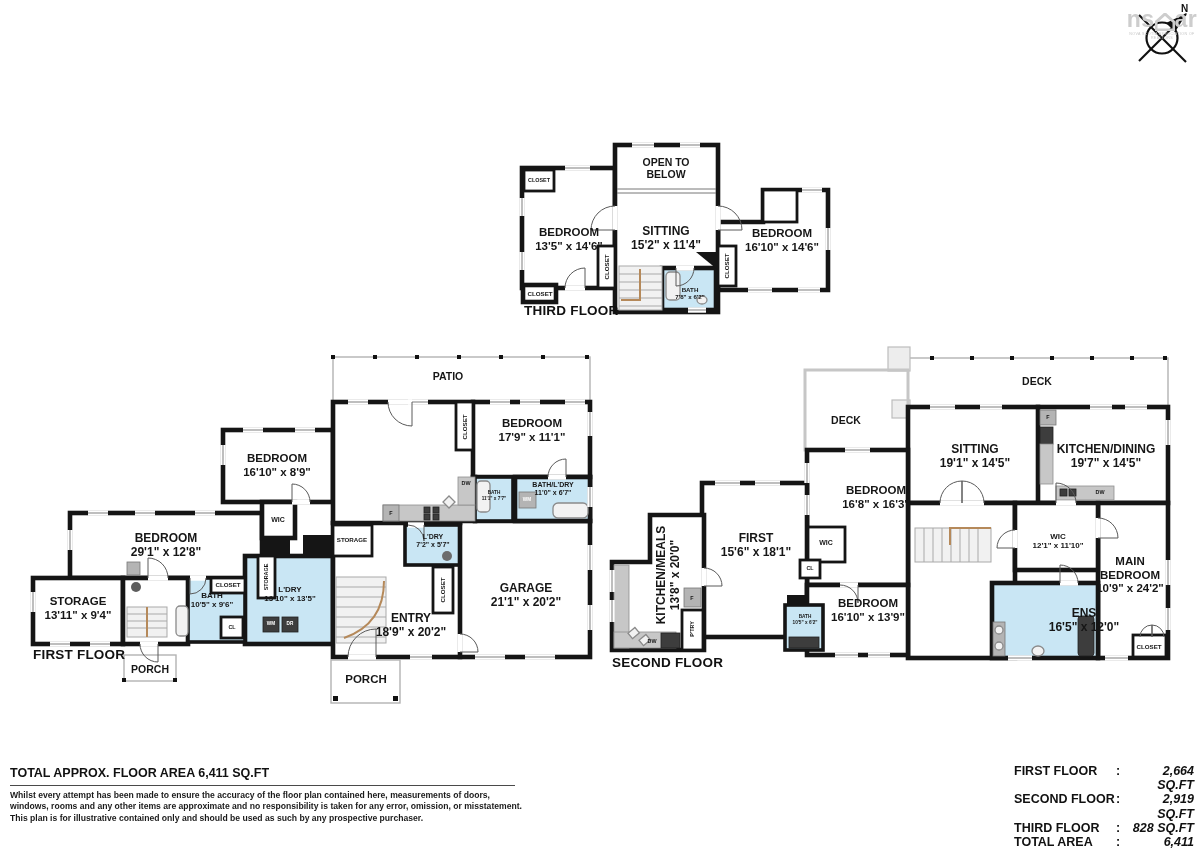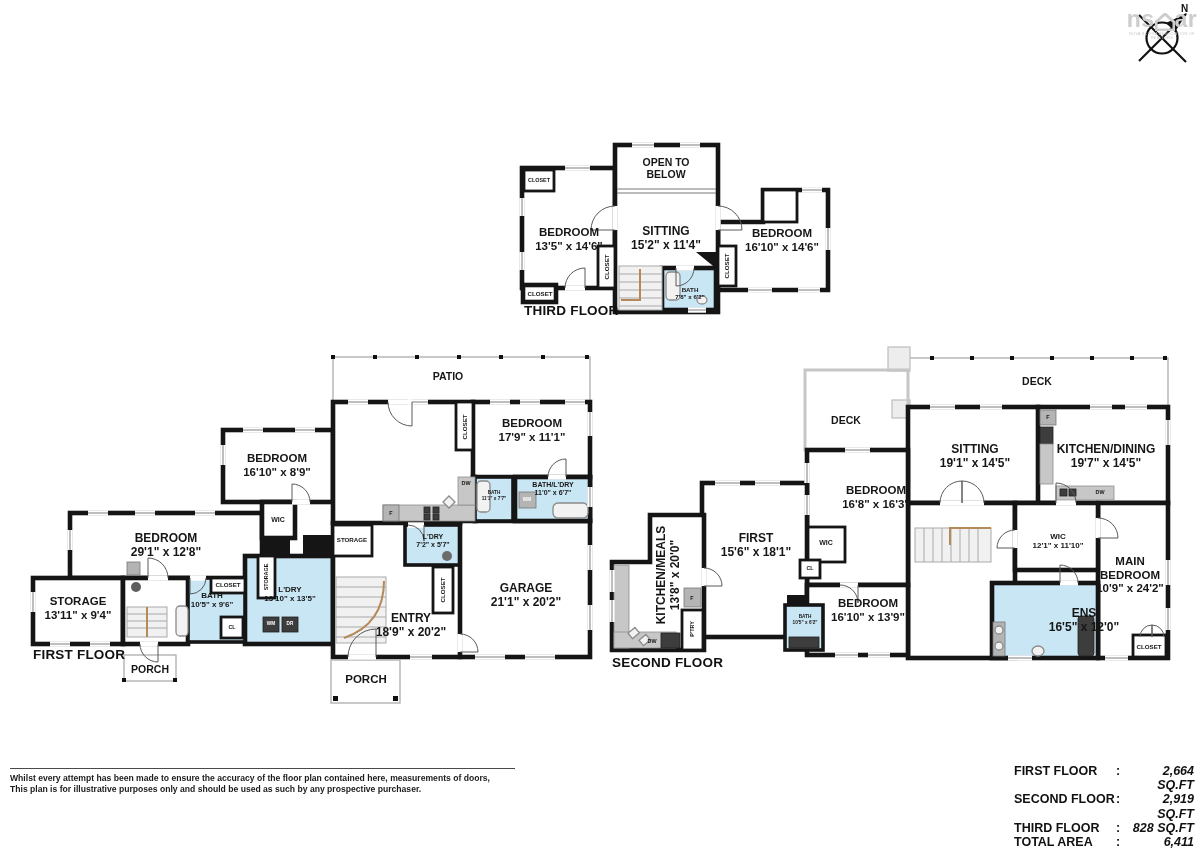--- a/index.html
+++ b/index.html
@@ -559,24 +559,26 @@
     <div>ENS</div>
       <div>16'5" x 12'0"</div>
     </div>
   <div class="lbl f6" style="left:1149px;top:647px">CLOSET</div>
   <div class="lbl f5 vert" style="left:692px;top:629px">P'TRY</div>
   <div class="lbl f5" style="left:652px;top:641px">DW</div>
   <div class="lbl f5" style="left:692px;top:598px">F</div>
   <div class="title" style="left:612px;top:655px">SECOND FLOOR</div>
 
   <div class="footL">
+    <div class="total">TOTAL APPROX. FLOOR AREA 6,411 SQ.FT</div>
     <div class="rule"></div>
     <div class="disc">
       <div>Whilst every attempt has been made to ensure the accuracy of the floor plan contained here, measurements of doors,</div>
-      <div>This plan is for illustrative purposes only and should be used as such by any prospective purchaser.</div>
+      <div>windows, rooms and any other items are approximate and no responsibility is taken for any error, omission, or misstatement.</div>
+      <div>This plan is for illustrative contained only and should be used as such by any prospective purchaser.</div>
     </div>
   </div>
 
   <div class="areas">
     <div class="arow">
       <span class="al">FIRST FLOOR</span>
         <span class="ac">:</span>
         <span class="av">2,664 SQ.FT</span>
       </div>
     <div class="arow">

